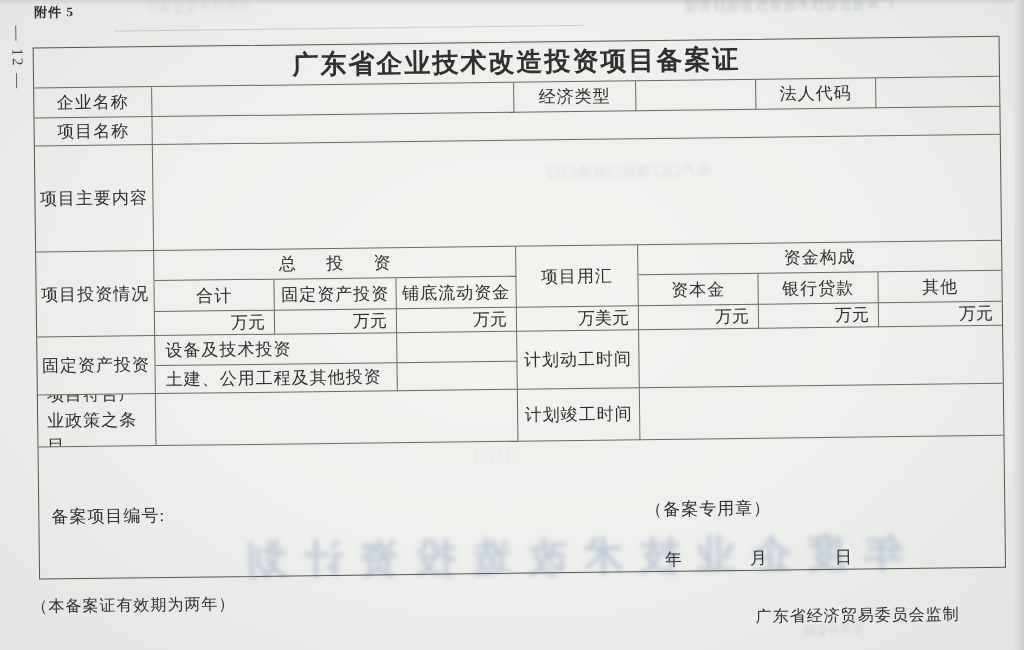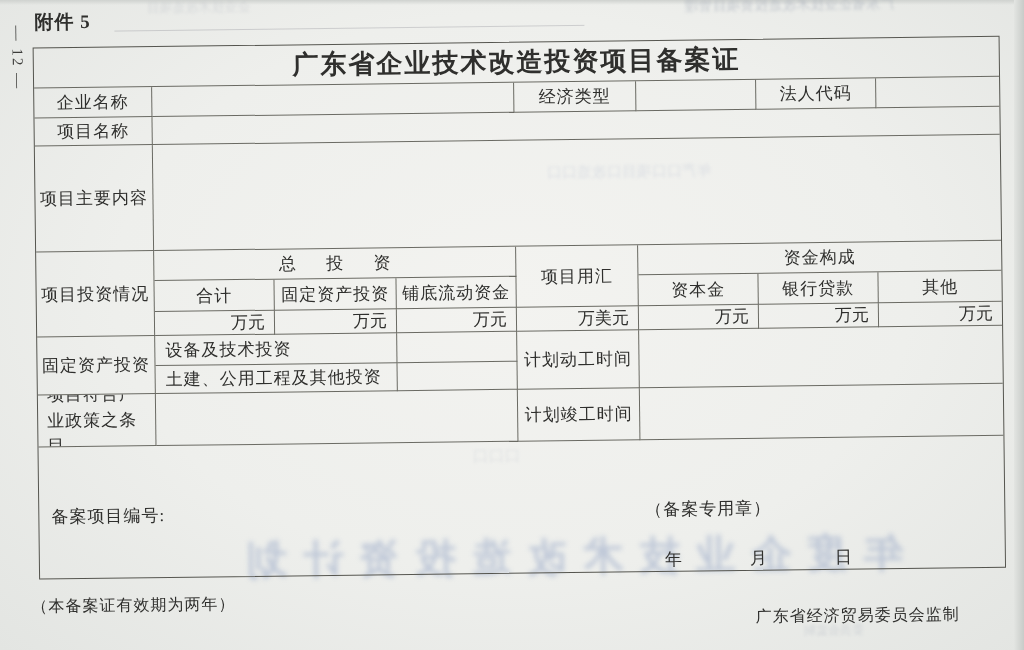--- a/index.html
+++ b/index.html
@@ -17,21 +17,21 @@
   .paper-edge-right{
     position:absolute;top:0;right:0;width:10px;height:650px;
     background:linear-gradient(to right,#e3e5e2,#c8cbc8);
   }
   .paper-edge-top{
     position:absolute;top:0;left:0;width:1024px;height:5px;
     background:linear-gradient(to bottom,#cfd2cf,rgba(207,210,207,0));
   }
   .scan{ position:absolute;inset:0; transform:rotate(-0.7deg); transform-origin:0 50%; }
 
-  .attach{position:absolute;left:38px;top:10px;font-size:19px;font-weight:bold;letter-spacing:1px;text-align:center;}
+  .attach{position:absolute;left:38px;top:4px;font-size:13px;font-weight:bold;letter-spacing:1px;text-align:center;}
   .pagenum{
     position:absolute;left:12px;top:26px;height:90px;
     writing-mode:vertical-rl;text-orientation:mixed;
     font-size:15px;color:#3c3c3a;letter-spacing:2px;
   }
 
   .formtbl{
     position:absolute;left:36px;top:48px;width:965px;height:530px;
     display:grid;
     grid-template-columns:118px 120px 122px 120px 122px 120px 120px 123px;

